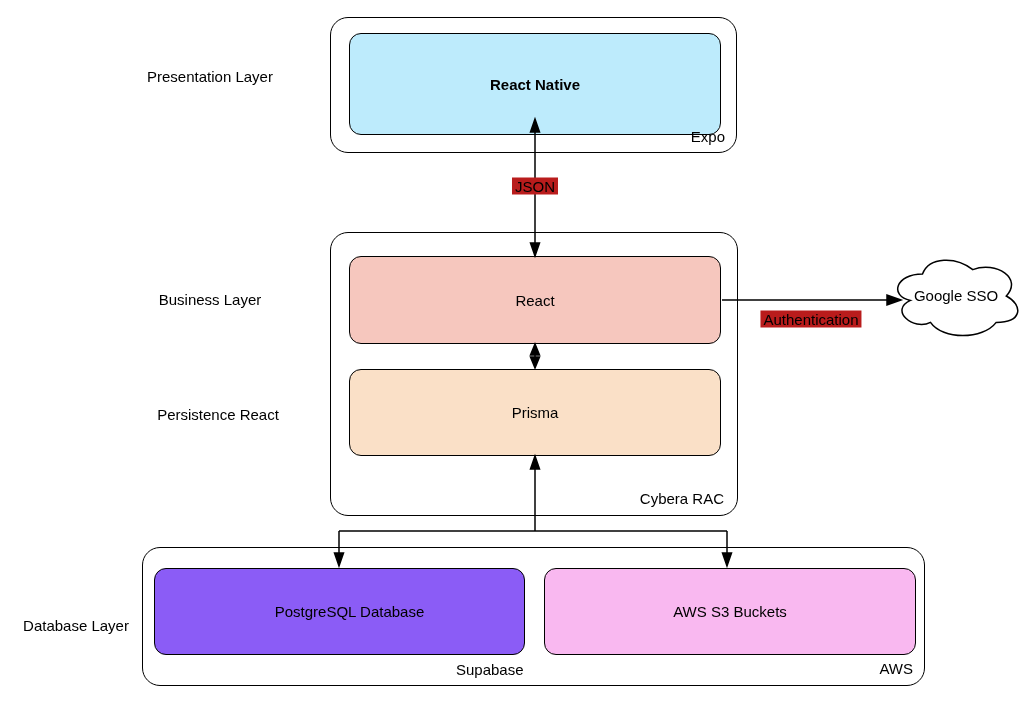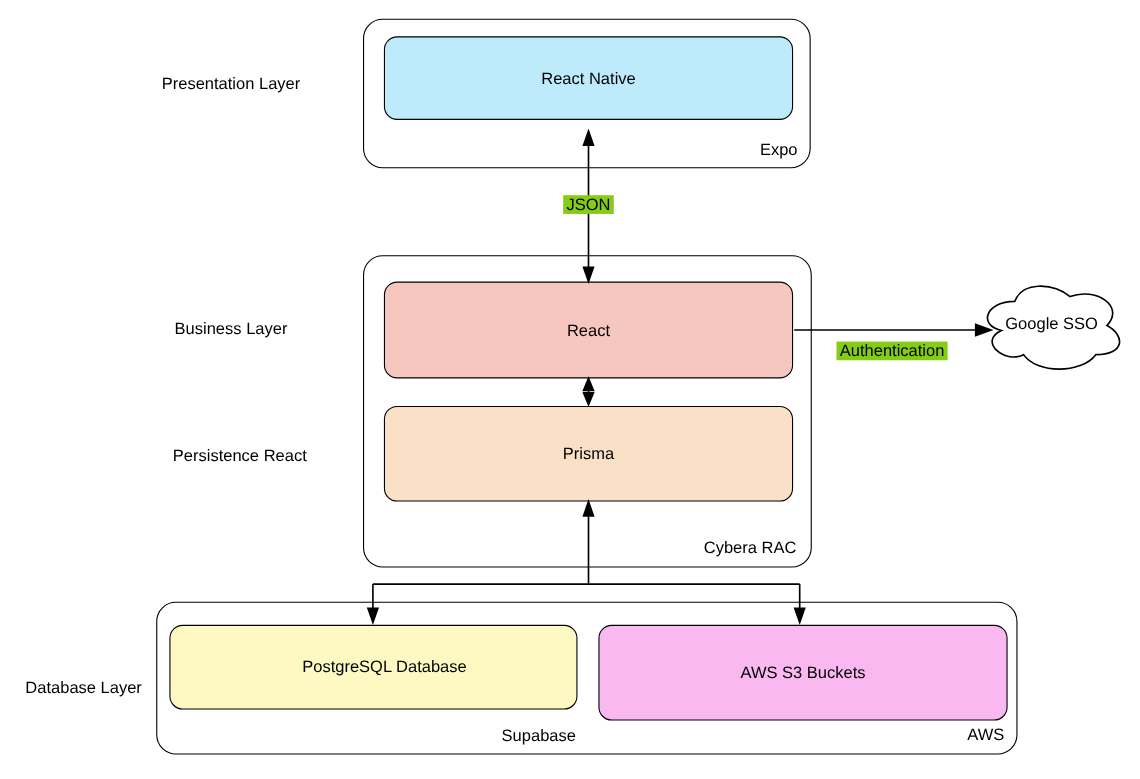--- a/index.html
+++ b/index.html
@@ -16,51 +16,51 @@
   }
   .node{
     position:absolute;border:1.4px solid #000;border-radius:12px;box-sizing:border-box;
     display:flex;align-items:center;justify-content:center;font-size:15px;
   }
   .container-label{
     position:absolute;font-size:15px;line-height:17px;white-space:nowrap;
   }
   .edges{position:absolute;left:0;top:0;z-index:5;pointer-events:none;}
   .edge-label{
-    position:absolute;z-index:6;font-size:15px;line-height:17px;background:#84cc16;
+    position:absolute;z-index:6;font-size:15px;line-height:17px;background:#b91c1c;
     padding:0 3px;transform:translate(-50%,-50%);white-space:nowrap;
   }
   .cloud-label{
     position:absolute;z-index:6;font-size:15px;width:140px;text-align:center;
     transform:translate(-50%,-50%);
   }
 </style>
 </head>
 <body>
 
 <div class="canvas">
 
   <div class="layer-label" style="left:130px;top:68px;">Presentation Layer</div>
   <div class="layer-label" style="left:130px;top:291px;">Business Layer</div>
   <div class="layer-label" style="left:138px;top:406px;">Persistence React</div>
   <div class="layer-label" style="left:0px;top:617px;width:152px;">Database Layer</div>
 
   <div class="container" style="left:330px;top:17px;width:407px;height:136px;">
-    <div class="node" style="left: 18px; top: 15px; width: 372px; height: 76px; background-color: rgb(189, 235, 252);">React Native</div>
+    <div class="node" style="left: 18px; top: 15px; width: 372px; height: 102px; background-color: rgb(189, 235, 252); font-weight: bold;">React Native</div>
     <div class="container-label" style="right:11px;bottom:7px;">Expo</div>
   </div>
 
   <div class="container" style="left:330px;top:232px;width:408px;height:284px;">
     <div class="node" style="left: 18px; top: 23px; width: 372px; height: 88px; background-color: rgb(246, 199, 190);">React</div>
     <div class="node" style="left: 18px; top: 136px; width: 372px; height: 87px; background-color: rgb(250, 224, 199);">Prisma</div>
     <div class="container-label" style="right:13px;bottom:8px;">Cybera RAC</div>
   </div>
 
   <div class="container" style="left:142px;top:547px;width:783px;height:139px;">
-    <div class="node" style="left: 11px; top: 20px; width: 371px; height: 77px; background-color: #fef9c3; padding-left: 20px;">PostgreSQL Database</div>
+    <div class="node" style="left: 11px; top: 20px; width: 371px; height: 87px; background-color: #8b5cf6; padding-left: 20px;">PostgreSQL Database</div>
     <div class="node" style="left: 401px; top: 20px; width: 372px; height: 87px; background-color: rgb(249, 184, 240);">AWS S3 Buckets</div>
     <div class="container-label" style="left:313px;bottom:7px;">Supabase</div>
     <div class="container-label" style="right:11px;bottom:8px;">AWS</div>
   </div>
 
   <svg class="edges" width="1036" height="708" viewBox="0 0 1036 708">
     <g stroke="#000" stroke-width="1.5" fill="#000">
 
       <g>
         <line x1="535" y1="130" x2="535" y2="245"></line>

